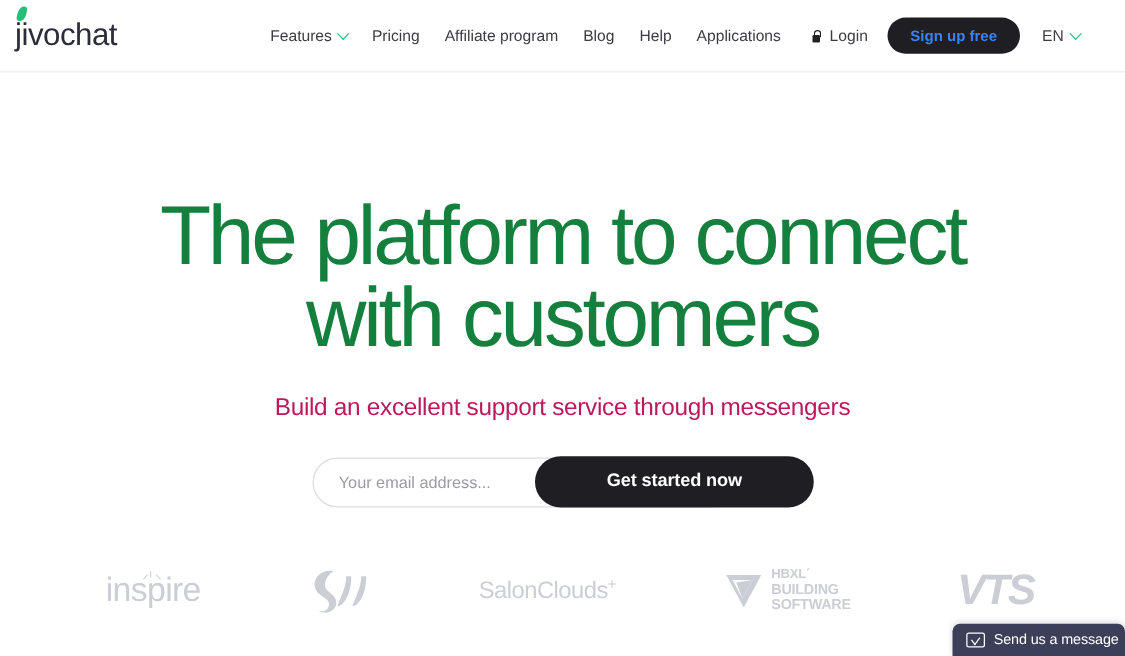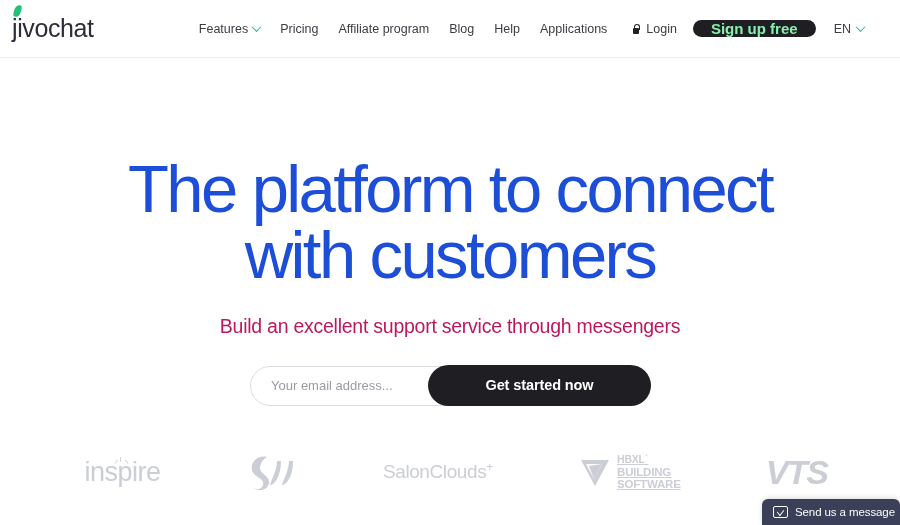--- a/index.html
+++ b/index.html
@@ -103,26 +103,26 @@
     width: 3.8px; height: 5px;
     border: 1.4px solid #222226;
     border-bottom: none;
     border-radius: 3px 3px 0 0;
   }
 
   .login-link { padding-left: 14px; padding-right: 12px; }
 
   .signup-btn {
     background: #1f1f23;
-    color: #86efac;
-    font-size: 15px;
+    color: #3b82f6;
+    font-size: 12px;
     font-weight: 700;
     border: none;
     border-radius: 20px;
-    height: 17px;
+    height: 29px;
     padding: 0 18px;
     cursor: pointer;
     margin-left: 4px;
     font-family: inherit;
     white-space: nowrap;
   }
 
   .lang {
     display: flex;
     align-items: center;
@@ -136,21 +136,21 @@
   
   .hero {
     text-align: center;
     padding-top: 98px;
   }
   .headline {
     font-size: 67px;
     line-height: 0.99;
     font-weight: 400;
     letter-spacing: -2.6px;
-    color: #1d4ed8;
+    color: #15803d;
   }
   .subheadline {
     margin-top: 26px;
     font-size: 19.5px;
     color: #be185d;
     letter-spacing: -0.25px;
   }
 
   
   .form-row {
@@ -245,21 +245,21 @@
   }
   .brand-salon sup { font-size: 12px; }
 
   .brand-vts {
     font-size: 34px;
     font-weight: 800;
     letter-spacing: -1.5px;
     font-style: italic;
   }
 
-  .hbxl { display: flex; align-items: center; gap: 5px; text-decoration: underline; }
+  .hbxl { display: flex; align-items: center; gap: 5px; }
   .hbxl-text {
     font-size: 11.5px;
     font-weight: 700;
     line-height: 1.12;
     letter-spacing: -0.2px;
     text-align: left;
   }
   .hbxl-text .sm { font-size: 10.5px; }
 
   .wave { width: 52px; height: 40px; }

